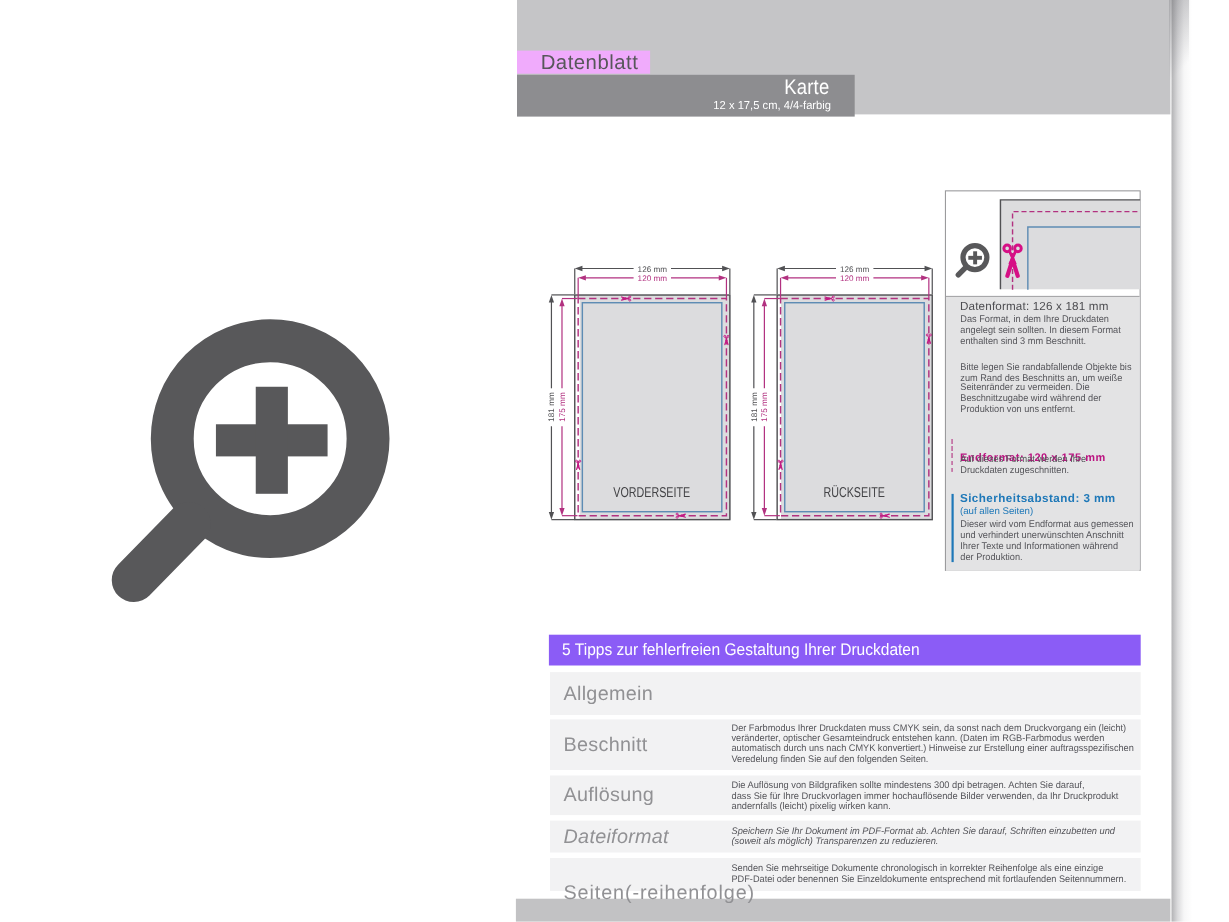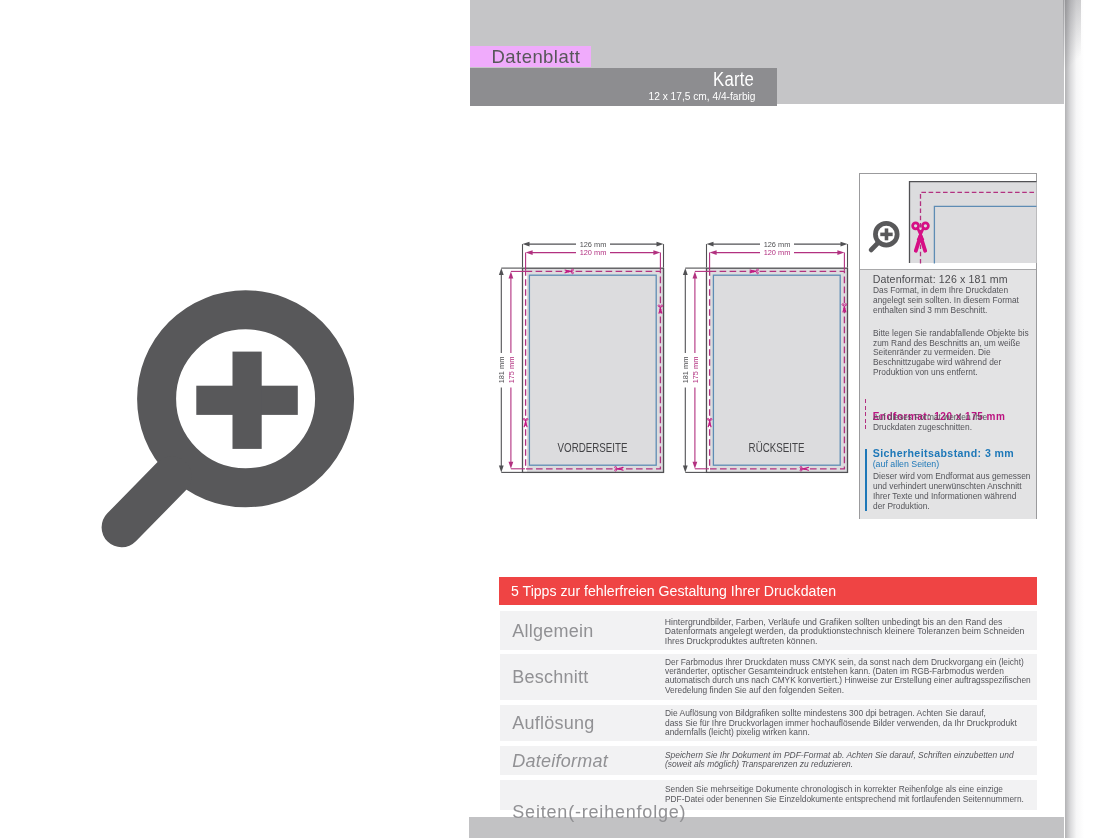--- a/index.html
+++ b/index.html
@@ -166,27 +166,26 @@
 <div class="abs" style="left:872.7px; top:328.9px; font-size:8.8px; line-height:9.65px; color:#55555a; white-space:nowrap; transform:scaleX(0.95); transform-origin:left top; ">Bitte legen Sie randabfallende Objekte bis<br>zum Rand des Beschnitts an, um weiße<br>Seitenränder zu vermeiden. Die<br>Beschnittzugabe wird während der<br>Produktion von uns entfernt.</div>
 <div class="abs" style="left:872.7px; top:411px; font-size:10px; font-weight:bold; color:#bb1380; white-space:nowrap; letter-spacing:0.5px;">Endformat: 120 x 175 mm</div>
 <div class="abs" style="left:872.7px; top:411.6px; font-size:8.8px; line-height:10.1px; color:#55555a; white-space:nowrap; transform:scaleX(0.95); transform-origin:left top; ">Auf dieses Format werden Ihre<br>Druckdaten zugeschnitten.</div>
 <div class="abs" style="left:872.7px; top:447.1px; font-size:10.6px; font-weight:bold; color:#1e78b8; white-space:nowrap; letter-spacing:0.4px;">Sicherheitsabstand: 3 mm</div>
 <div class="abs" style="left:872.7px; top:459.3px; font-size:8.8px; color:#1e78b8; white-space:nowrap; ">(auf allen Seiten)</div>
 <div class="abs" style="left:872.7px; top:470.6px; font-size:8.8px; line-height:10.05px; color:#55555a; white-space:nowrap; transform:scaleX(0.95); transform-origin:left top; ">Dieser wird vom Endformat aus gemessen<br>und verhindert unerwünschten Anschnitt<br>Ihrer Texte und Informationen während<br>der Produktion.</div>
 
 <div class="abs" style="left:865px; top:399.2px; width:1.4px; height:30.2px; background:repeating-linear-gradient(to bottom,#b23180 0,#b23180 4.2px,transparent 4.2px,transparent 6.6px);"></div>
 <div class="abs" style="left:865.2px; top:448.6px; width:1.7px; height:62.8px; background:#1e78b8;"></div>
 
-<div class="abs" style="left:498.5px; top:577px; width:538.5px; height:27.5px; background:#ef4444;">
+<div class="abs" style="left:498.5px; top:577px; width:538.5px; height:27.5px; background:#8b5cf6;">
   <div class="abs" style="left:12.5px; top:0; height:27.5px; line-height:27.5px; font-size:15.2px; color:#fff; white-space:nowrap; transform:scaleX(0.93); transform-origin:left center;">5 Tipps zur fehlerfreien Gestaltung Ihrer Druckdaten</div>
 </div>
 
 <div class="abs row" style="top:611.2px; height:39.1px;">
   <div class="lbl">Allgemein</div>
-  <div class="txt" style="top:6.5px;">Hintergrundbilder, Farben, Verläufe und Grafiken sollten unbedingt bis an den Rand des<br>Datenformats angelegt werden, da produktionstechnisch kleinere Toleranzen beim Schneiden<br>Ihres Druckproduktes auftreten können.</div>
 </div>
 <div class="abs row" style="top:653.8px; height:46.6px;">
   <div class="lbl">Beschnitt</div>
   <div class="txt" style="top:3.8px; transform:scaleX(0.96);">Der Farbmodus Ihrer Druckdaten muss CMYK sein, da sonst nach dem Druckvorgang ein (leicht)<br>veränderter, optischer Gesamteindruck entstehen kann. (Daten im RGB-Farbmodus werden<br>automatisch durch uns nach CMYK konvertiert.) Hinweise zur Erstellung einer auftragsspezifischen<br>Veredelung finden Sie auf den folgenden Seiten.</div>
 </div>
 <div class="abs row" style="top:704.8px; height:36.7px;">
   <div class="lbl">Auflösung</div>
   <div class="txt" style="top:4.3px; transform:scaleX(0.97);">Die Auflösung von Bildgrafiken sollte mindestens 300 dpi betragen. Achten Sie darauf,<br>dass Sie für Ihre Druckvorlagen immer hochauflösende Bilder verwenden, da Ihr Druckprodukt<br>andernfalls (leicht) pixelig wirken kann.</div>
 </div>
 <div class="abs row" style="top:746.1px; height:29.3px;font-style:italic;">

